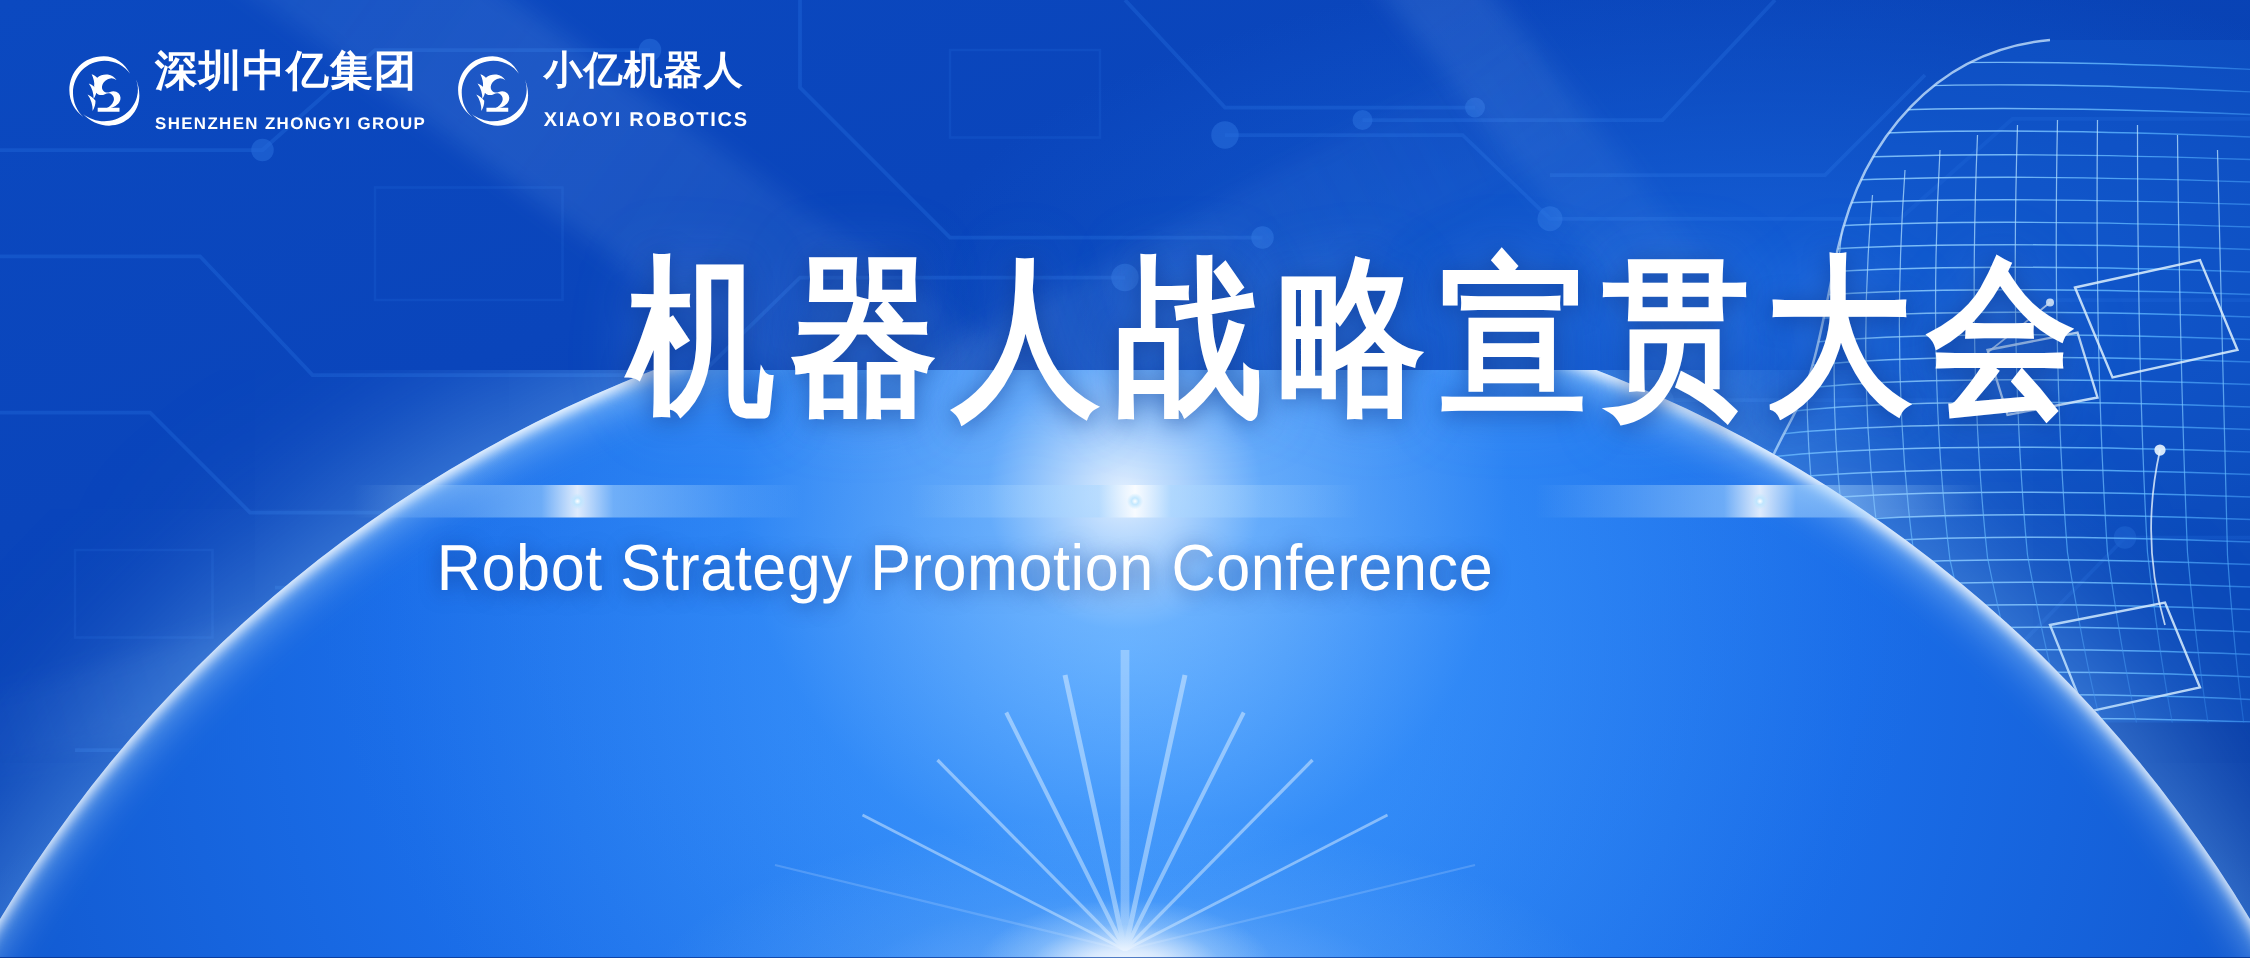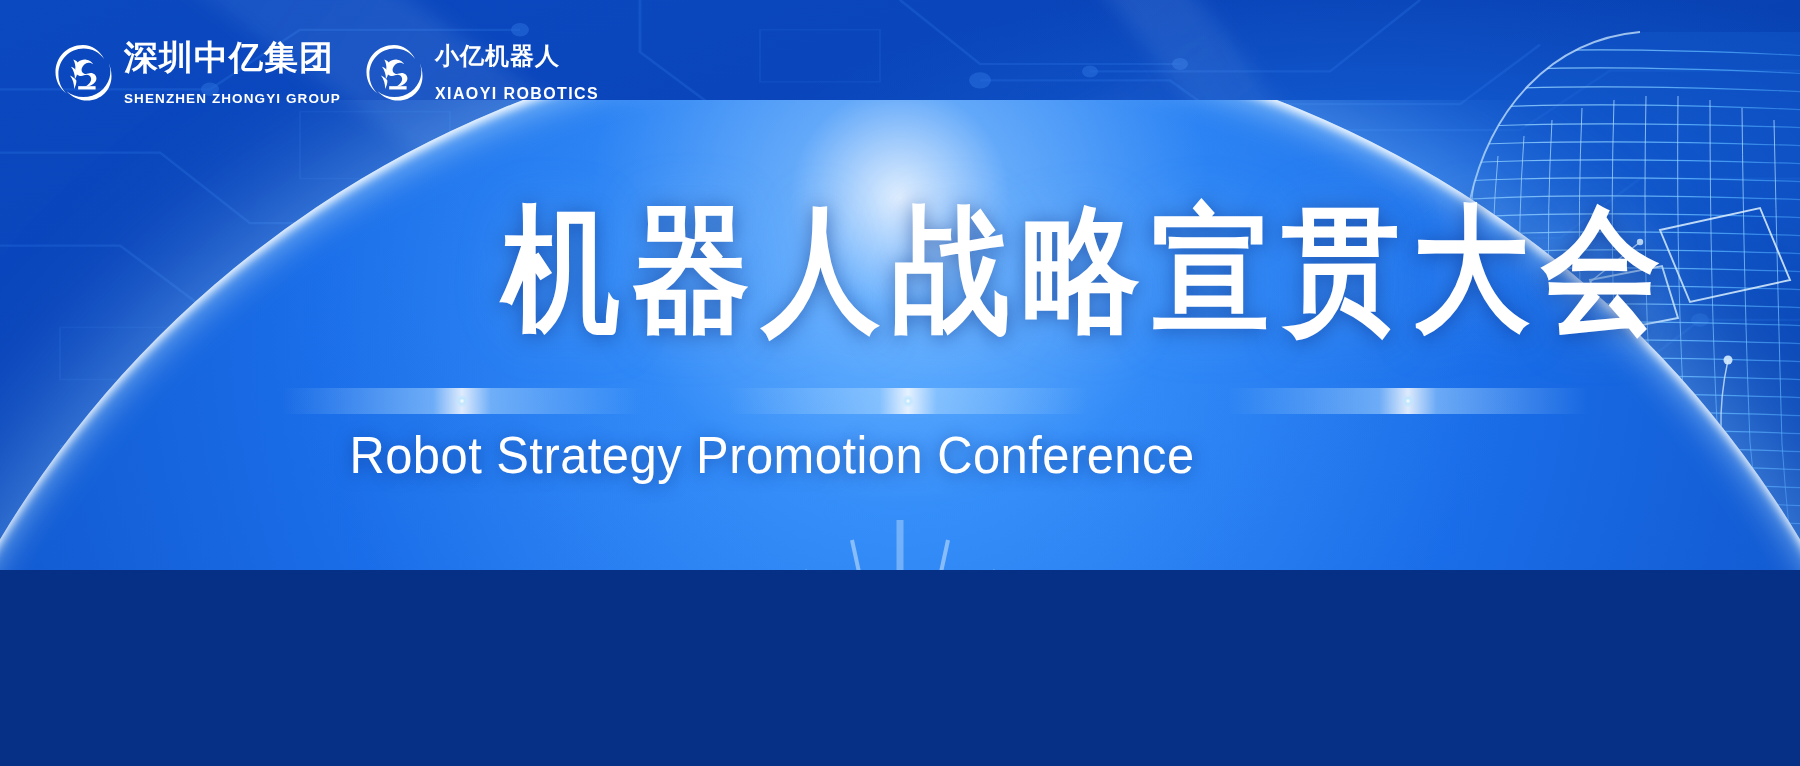--- a/index.html
+++ b/index.html
@@ -2,21 +2,21 @@
 <html lang="zh"><head>
 <meta charset="utf-8">
 <title>Robot Strategy Promotion Conference Banner</title>
 <style>
   html,body{margin:0;padding:0;background:#062f86;}
   *{box-sizing:border-box;}
 
   .banner{
     position:relative;
     width:1800px;
-    height:570px;
+    height:766px;
     overflow:hidden;
     font-family:"Liberation Sans","DejaVu Sans",sans-serif;
     background:
       radial-gradient(120% 90% at 50% 108%, #2f8dff 0%, rgba(47,141,255,0) 46%),
       radial-gradient(60% 55% at 78% 30%, #1560d8 0%, rgba(21,96,216,0) 62%),
       linear-gradient(160deg,#0b49c0 0%, #0a45bb 30%, #0740ae 65%, #0538a2 100%);
   }
 
   
   .circuit{position:absolute;inset:0;opacity:.55;pointer-events:none;}
@@ -86,21 +86,21 @@
   .logo-text{display:flex;flex-direction:column;justify-content:center;line-height:1;}
   .logo-cn{
     color:#ffffff;font-size:34px;font-weight:700;letter-spacing:1px;
     font-family:"DejaVu Sans","Liberation Sans",sans-serif;
     white-space:nowrap;
   }
   .logo-en{
     color:#ffffff;font-size:13.5px;font-weight:700;letter-spacing:1.1px;
     margin-top:18px;white-space:nowrap;
   }
-  .logo.second .logo-cn{font-size:24px;font-family:Liberation Serif, serif;}
+  .logo.second .logo-cn{font-size:31px;font-family:Liberation Serif, serif;}
   .logo.second .logo-en{font-size:16px;letter-spacing:1.4px;text-align:center;}
 
   
   .title-block{position:absolute;left:0;right:0;top:196px;text-align:right;}
   .title-cn{
     display:inline-block;
     color:#ffffff;
     font-family:"DejaVu Sans","Liberation Sans",sans-serif;
     font-size:118px;
     font-weight:700;

